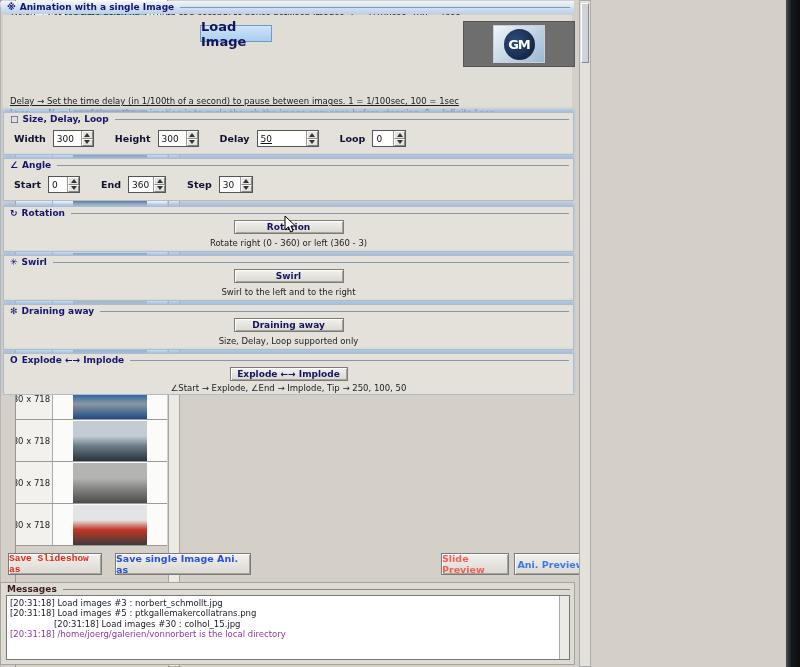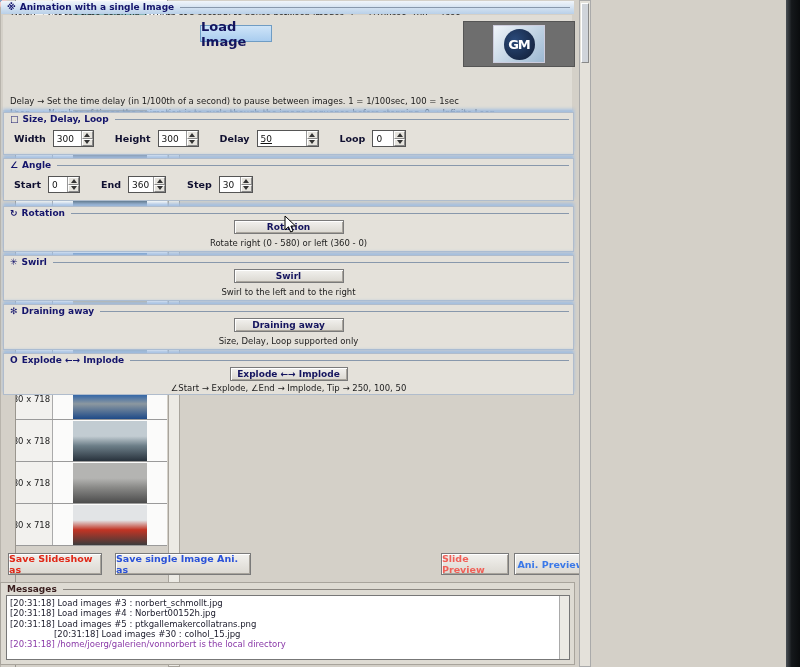--- a/index.html
+++ b/index.html
@@ -41,21 +41,21 @@
   
   .right { position:absolute; left:196; top:0; width:579; height:667; background:#dedbd3; }
   .right-scroll { left:579px; top:0; width:12px; height:667px; position:absolute;
                   background:#e4e1da; border:1px solid #aaa; }
   .dark-edge { position:absolute; left:786px; top:0; width:14px; height:667px;
                background:linear-gradient(90deg,#4a5056 0%,#15181b 40%,#0a0c0e 100%); }
 
   .pink-box { position:absolute; left:0; top:0; width:575; height:148;
               border:4px solid #f2c8c8; border-radius:3px;
               background:#e2dfd7; }
-  .info-line { white-space:pre; font-size:8.5px; color:#1c1c1c; line-height:14.5px; }
+  .info-line { white-space:pre; font-size:8.5px; color:#1c1c1c; line-height:14.5px;text-decoration:underline; }
   .info-top { position:absolute; left:7px; top:5px; }
 
   .spin-row { position:absolute; display:flex; align-items:center; }
   .spin-label { font-size:9.5px; font-weight:bold; color:#101030; margin-right:7px; }
   .spinner { display:inline-flex; border:1px solid #555; background:#fff; height:17px; }
   .spin-val { font-size:9px; color:#111; padding:3px 1px 0 3px; }
   .spin-btns { display:flex; flex-direction:column; width:12px; border-left:1px solid #999; }
   .sb { flex:1; background:#e6e4de; border:1px solid #fff; border-right-color:#888;
         border-bottom-color:#888; display:flex; align-items:center; justify-content:center; }
   .tri-up { width:0; height:0; border-left:3px solid transparent; border-right:3px solid transparent;
@@ -100,21 +100,21 @@
   .inner-sec { position:absolute; left:2px; width:571px; background:#e4e1da;
                border:1px solid #b0bccc; box-shadow:0 -3px 3px rgba(160,190,225,.9); }
   .sec-spin-row { position:absolute; left:10px; top:17px; display:flex; align-items:center; }
   .sec-btn { position:absolute; left:50%; transform:translateX(-50%); top:13px; width:110px;
              height:14px; }
   .sec-caption { position:absolute; left:0; top:31px; width:100%; text-align:center;
                  font-size:8.5px; color:#222; }
 
   .action-bar { position:absolute; left:0; top:551px; width:575px; height:27px; }
   .act-btn { position:absolute; height:22px; top:2px; font-size:9.5px; }
-  .red-text { color:#e02818 !important; }
+  .red-text { color:#e02818 !important;font-family:Liberation Mono, monospace; }
   .blue-text { color:#2a52d8 !important;margin-left:8px; }
   .lt-red { color:#f06058 !important; }
   .lt-blue { color:#3a78e8 !important; }
 
   .messages { position:absolute; left:0; top:582px; width:575px; height:83px;
               border:1px solid #a8a49c; background:#dedbd3; }
   .messages .title-row .t { color:#3a1f1f; }
   .messages .title-row .rule { border-top-color:#8a8680; }
   .msg-area { position:absolute; left:5px; top:12px; width:564px; height:65px; background:#fff;
               border:1px solid #777; padding:2px 12px 0 3px; overflow:hidden; }
@@ -438,21 +438,21 @@
         </div>
       </div>
 
       <div class="inner-sec" style="top:205px; height:46px;">
         <div class="title-row">
           <span class="t">↻</span>
           <span class="t" style="margin-left:4px;">Rotation</span>
           <span class="rule"></span>
         </div>
         <div class="btn sec-btn">Rotation</div>
-        <div class="sec-caption">Rotate right (0 - 580) or left (360 - 0)</div>
+        <div class="sec-caption">Rotate right (0 - 360) or left (360 - 3)</div>
       </div>
 
       <div class="inner-sec" style="top:254px; height:46px;">
         <div class="title-row">
           <span class="t">✳</span>
           <span class="t" style="margin-left:4px;">Swirl</span>
           <span class="rule"></span>
         </div>
         <div class="btn sec-btn">Swirl</div>
         <div class="sec-caption">Swirl to the left and to the right</div>
@@ -487,21 +487,20 @@
     </div>
 
     <div class="messages">
       <div class="title-row">
         <span class="t">Messages</span>
         <span class="rule"></span>
       </div>
       <div class="msg-area">
         <div class="msg-scroll"></div>
           <div class="msg-line" style="color: rgb(26, 26, 42);">[20:31:18] Load images #3 : norbert_schmollt.jpg</div>
-          <div class="msg-line" style="color: rgb(26, 26, 42);">[20:31:18] Load images #4 : Norbert00152h.jpg</div>
           <div class="msg-line" style="color: rgb(26, 26, 42);">[20:31:18] Load images #5 : ptkgallemakercollatrans.png</div>
           <div class="msg-line" style="color: rgb(26, 26, 42); padding-left: 44px;">[20:31:18] Load images #30 : colhol_15.jpg</div>
           <div class="msg-line" style="color: rgb(138, 58, 168);">[20:31:18] /home/joerg/galerien/vonnorbert is the local directory</div>
         </div>
     </div>
   </div>
 
   <div class="right-scroll">
     <div class="thumbpiece" style="top:2px; height:60px; position:absolute; left:1px; right:1px; background:#d0d4da; border:1px solid #fff; border-right-color:#888; border-bottom-color:#888;"></div>
   </div>

